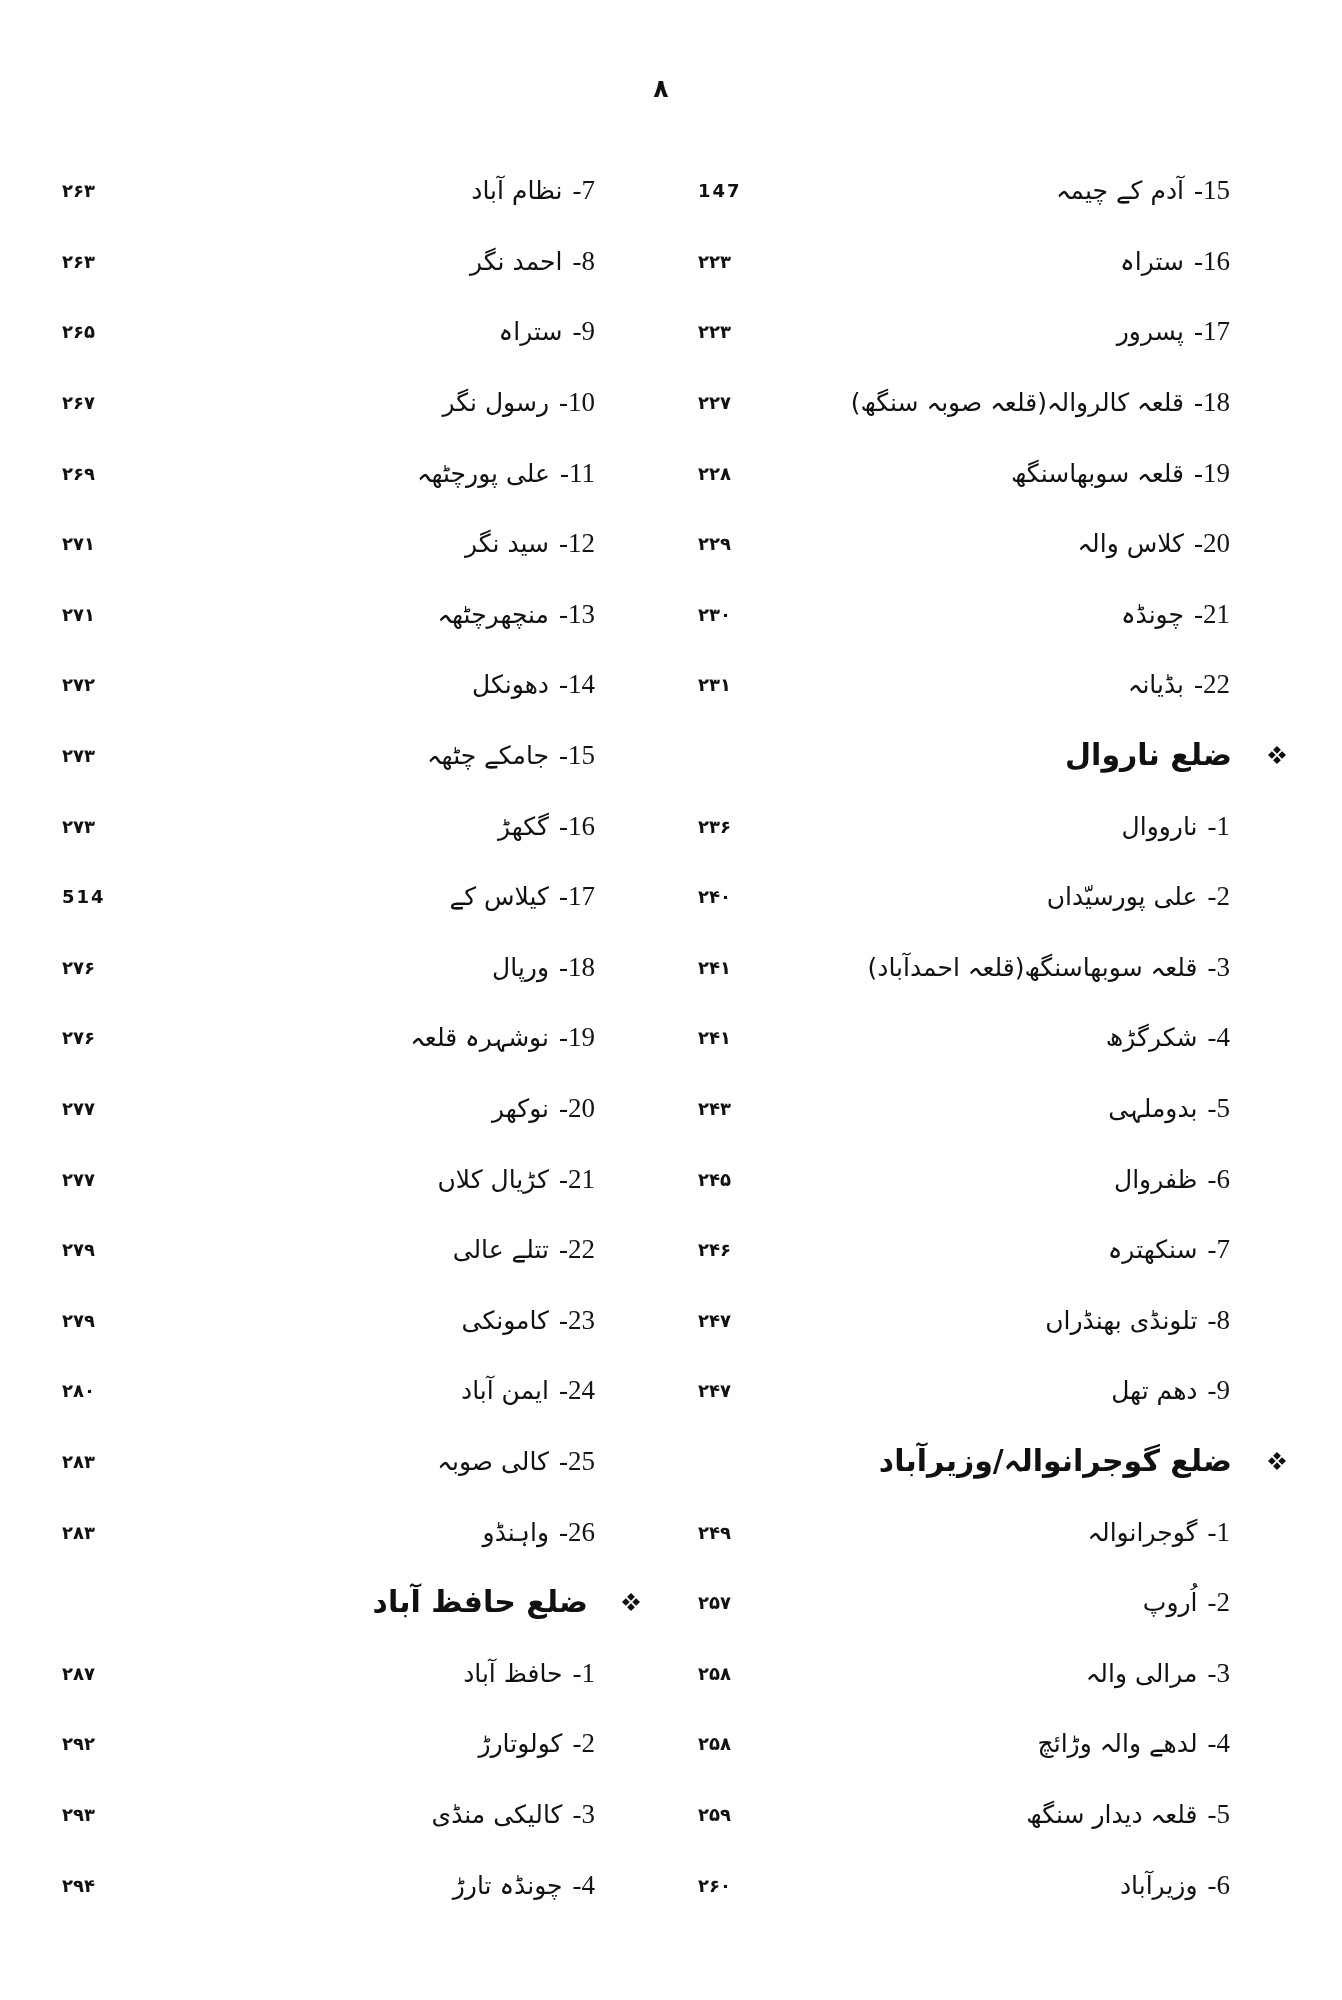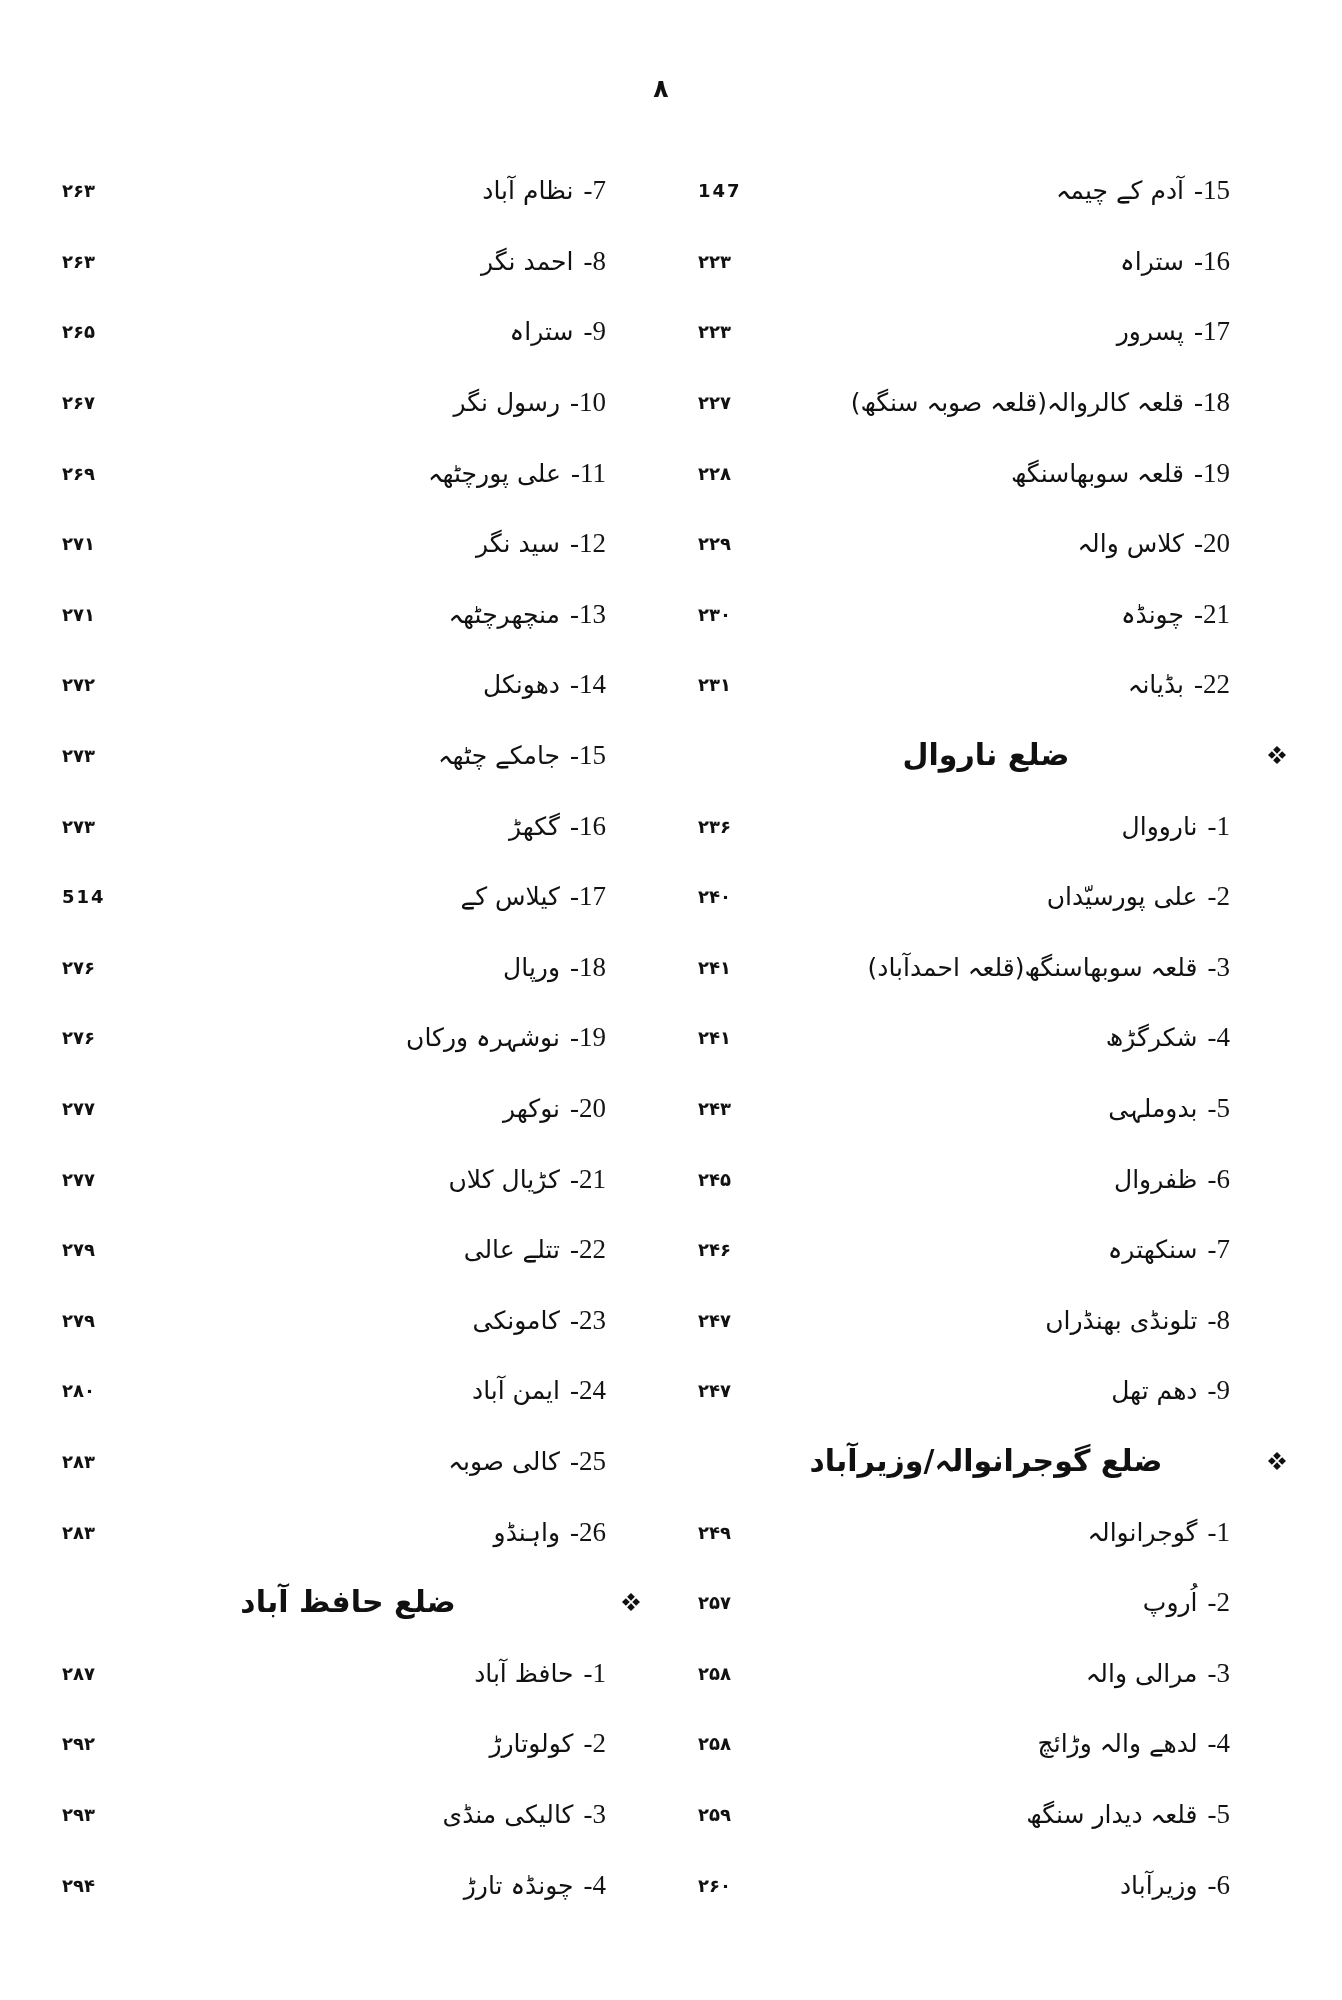--- a/index.html
+++ b/index.html
@@ -19,28 +19,28 @@
   .row{position:relative;height:70.6px;}
   .row .pg{
     position:absolute;left:18px;top:50%;transform:translateY(-50%);
     font-size:18px;font-weight:bold;letter-spacing:2px;
   }
   .col-left .row .pg{left:14px;}
   .row.entry .entry-text{
     position:absolute;right:62px;top:50%;transform:translateY(-50%);
     direction:rtl;white-space:nowrap;font-size:25px;
   }
-  .col-left .row.entry .entry-text{right:42px;text-align:right;}
+  .col-left .row.entry .entry-text{right:53px;text-align:right;}
   .entry-text .num{
     font-family:"Liberation Serif",serif;
     font-size:27px;margin-left:10px;color:#141414;
   }
   .entry-text .name{font-weight:500;}
   .row.header .header-text{
-    display:block;direction:rtl;text-align:center;
+    display:block;direction:rtl;
     padding:0 60px;font-weight:bold;font-size:30px;line-height:70.6px;
     white-space:nowrap;
   }
   .row.header .bullet{
     position:absolute;right:6px;top:50%;transform:translateY(-50%);
     width:18px;height:18px;line-height:0;
   }
   .col-left .row.header .bullet{right:8px;}
 </style>
 </head>
@@ -209,21 +209,21 @@
     <div class="row entry">
       <span class="pg">514</span>
       <span class="entry-text" dir="rtl"><span class="num">17-</span><span class="name">کیلاس کے</span></span>
     </div>
     <div class="row entry">
       <span class="pg">۲۷۶</span>
       <span class="entry-text" dir="rtl"><span class="num">18-</span><span class="name">ورپال</span></span>
     </div>
     <div class="row entry">
       <span class="pg">۲۷۶</span>
-      <span class="entry-text" dir="rtl"><span class="num">19-</span><span class="name">نوشہرہ ورکاں</span></span>
+      <span class="entry-text" dir="rtl"><span class="num">19-</span><span class="name">نوشہرہ قلعہ</span></span>
     </div>
     <div class="row entry">
       <span class="pg">۲۷۷</span>
       <span class="entry-text" dir="rtl"><span class="num">20-</span><span class="name">نوکھر</span></span>
     </div>
     <div class="row entry">
       <span class="pg">۲۷۷</span>
       <span class="entry-text" dir="rtl"><span class="num">21-</span><span class="name">کڑیال کلاں</span></span>
     </div>
     <div class="row entry">

